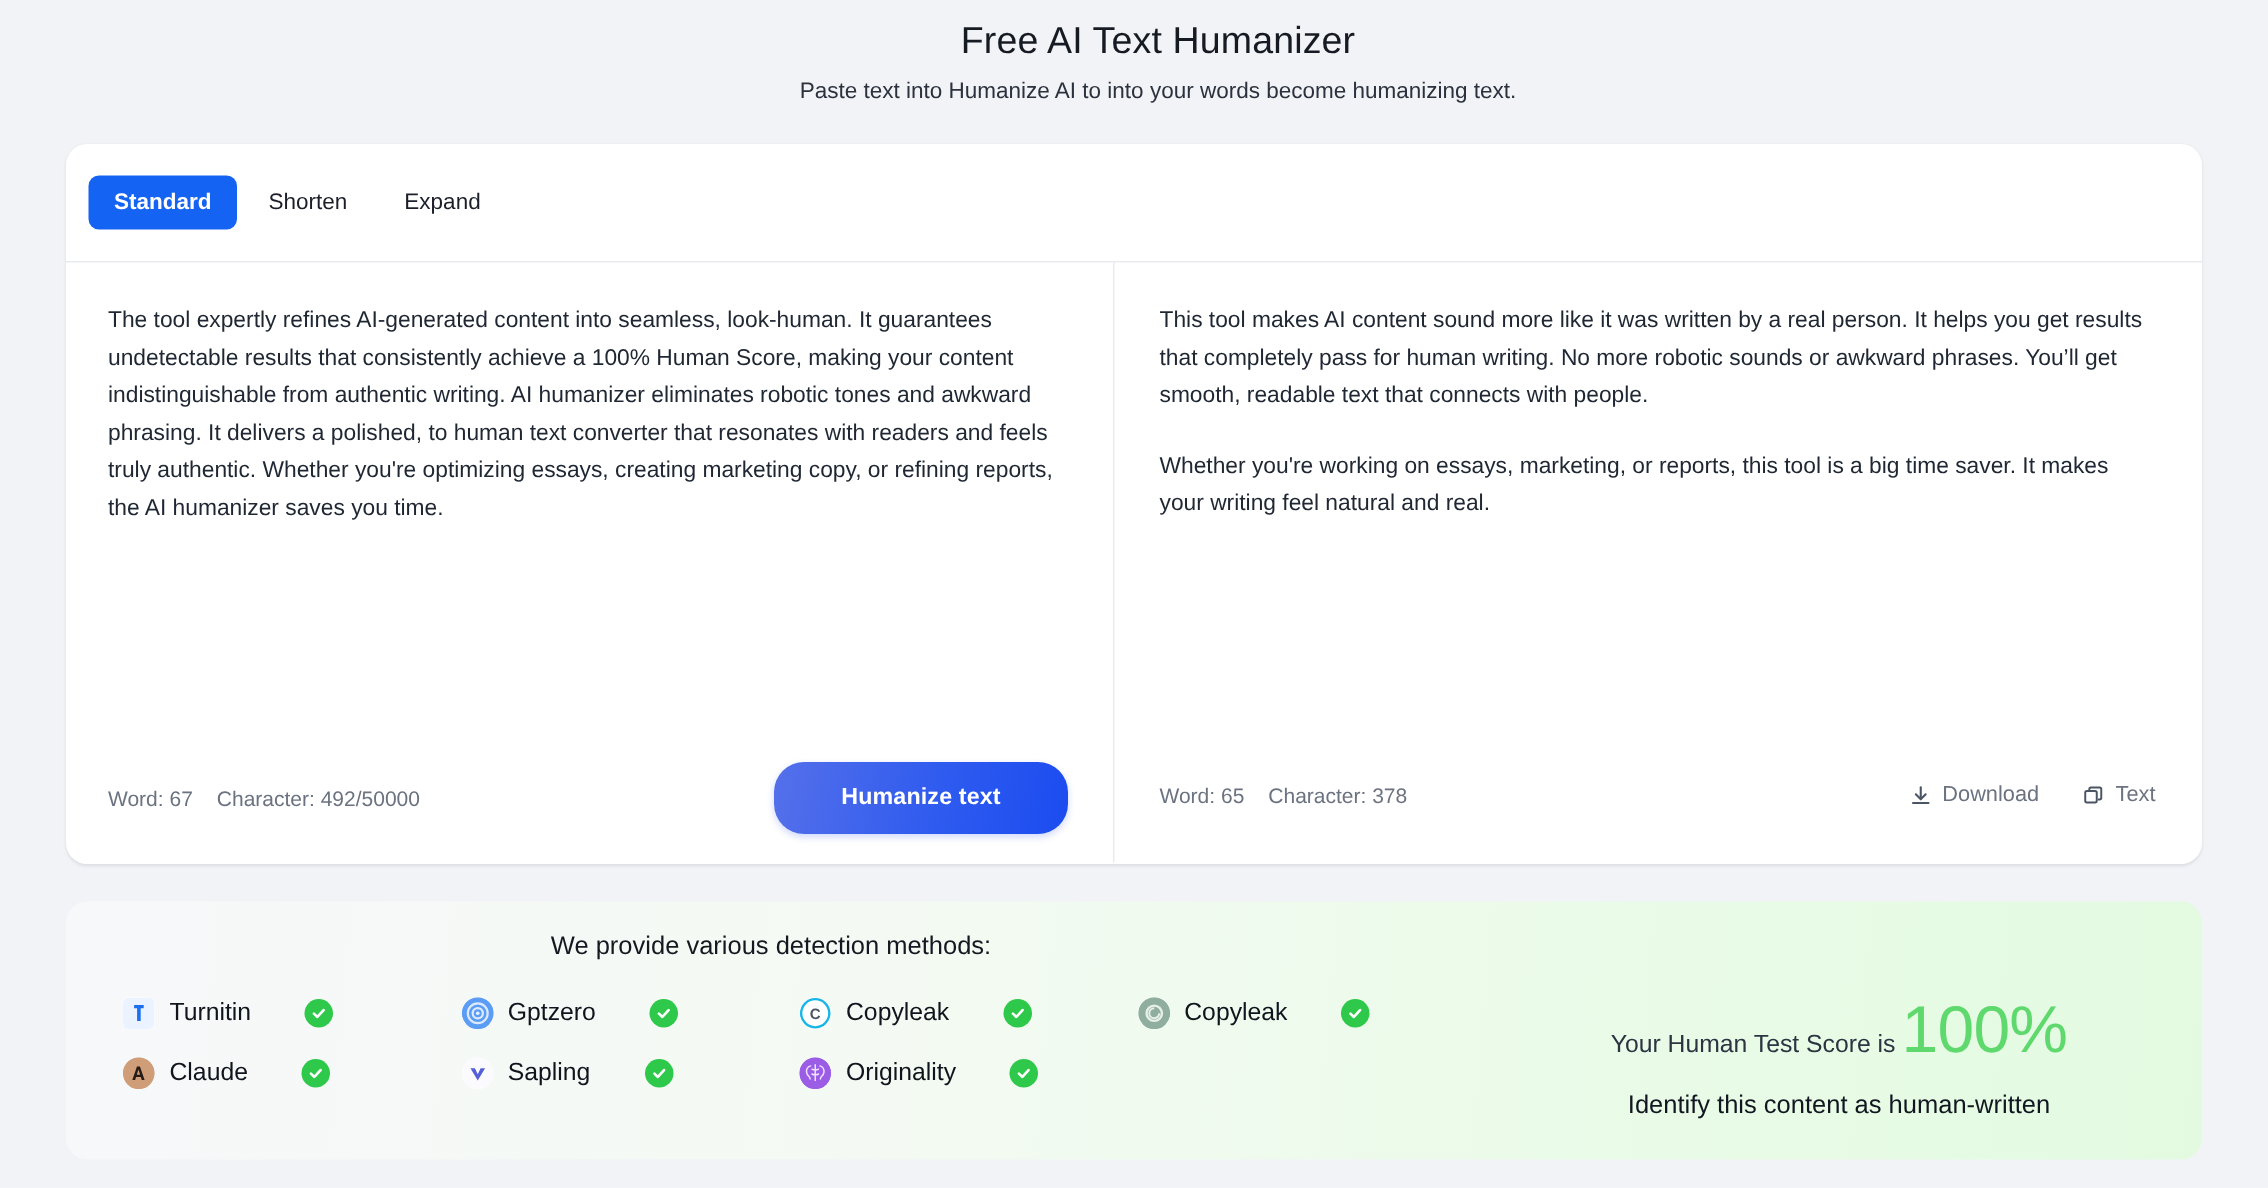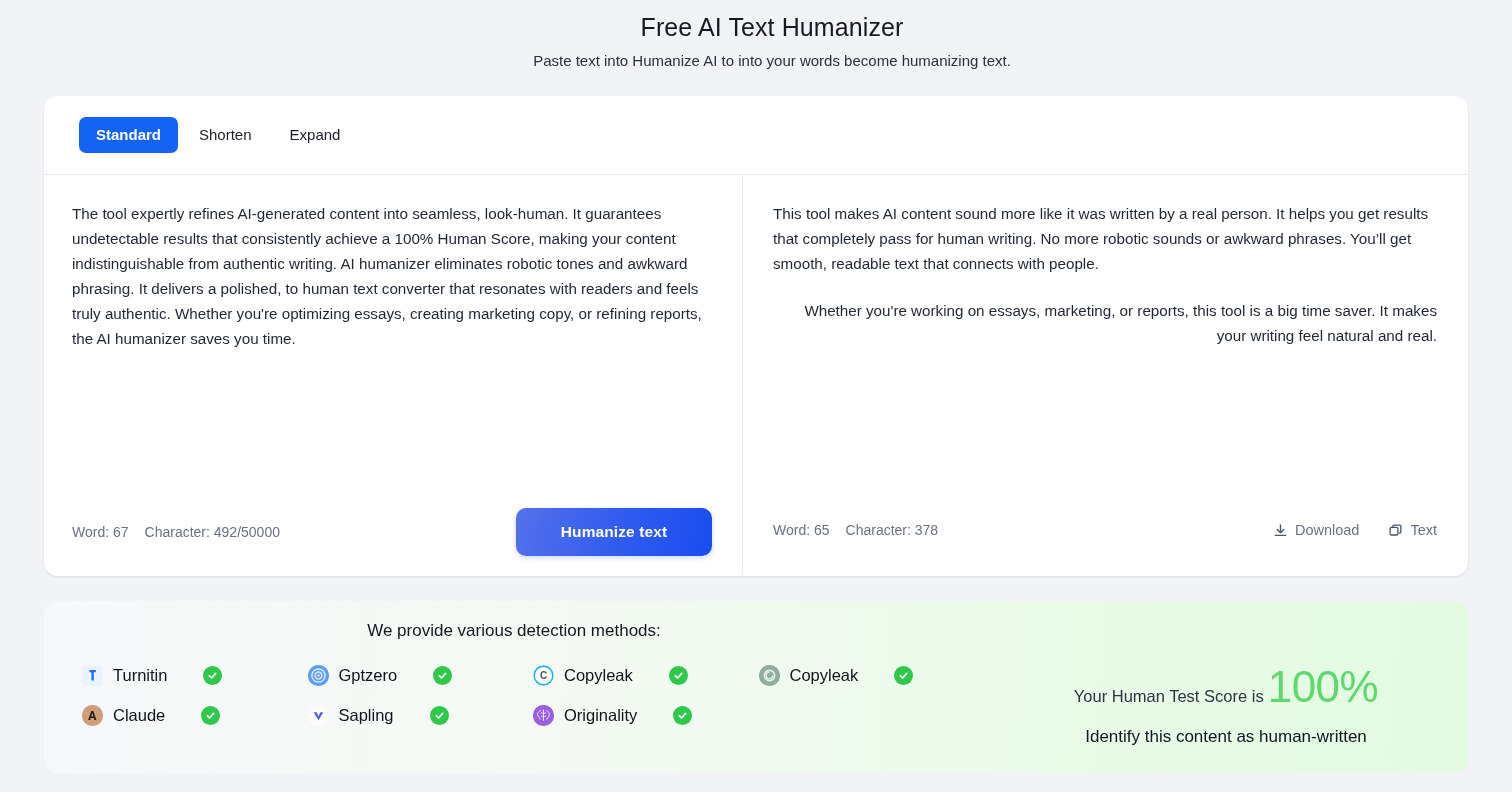--- a/index.html
+++ b/index.html
@@ -52,21 +52,21 @@
     background: #ffffff;
     border-radius: 14px;
     box-shadow: 0 1px 3px rgba(16, 24, 40, .06), 0 1px 2px rgba(16,24,40,.04);
     overflow: hidden;
   }
 
   .tabbar {
     height: 79px;
     display: flex;
     align-items: center;
-    padding-left: 35px;
+    padding-left: 15px;
     border-bottom: 1px solid #e9ebef;
     gap: 4px;
   }
 
   .tab {
     font-size: 15px;
     line-height: 18px;
     padding: 9px 17px;
     border-radius: 7px;
     color: #1b1f2a;
@@ -93,21 +93,21 @@
     padding: 26px 30px 0 28px;
   }
   .pane-left  { width: 699px; border-right: 1px solid #e9ebef; }
   .pane-right { width: 724px; padding-left: 30px; }
 
   .para {
     font-size: 15.2px;
     line-height: 25px;
     color: #1f2733;
   }
-  .para + .para { margin-top: 22px; text-align: right; }
+  .para + .para { margin-top: 22px; }
 
   .pane-footer {
     position: absolute;
     left: 28px;
     right: 30px;
     bottom: 0;
     height: 86px;
     display: flex;
     align-items: center;
     justify-content: space-between;
@@ -120,21 +120,21 @@
     font-size: 14px;
     color: #6b7280;
     line-height: 18px;
     white-space: nowrap;
   }
 
   .humanize-btn {
     width: 196px;
     height: 48px;
     border: none;
-    border-radius: 10px;
+    border-radius: 20px;
     background: linear-gradient(100deg, #5570ea 0%, #2f5bef 55%, #1b4cf0 100%);
     color: #ffffff;
     font-family: inherit;
     font-size: 15.5px;
     font-weight: 700;
     letter-spacing: .1px;
     cursor: pointer;
     box-shadow: 0 2px 5px rgba(32,79,238,.22);
   }
 

